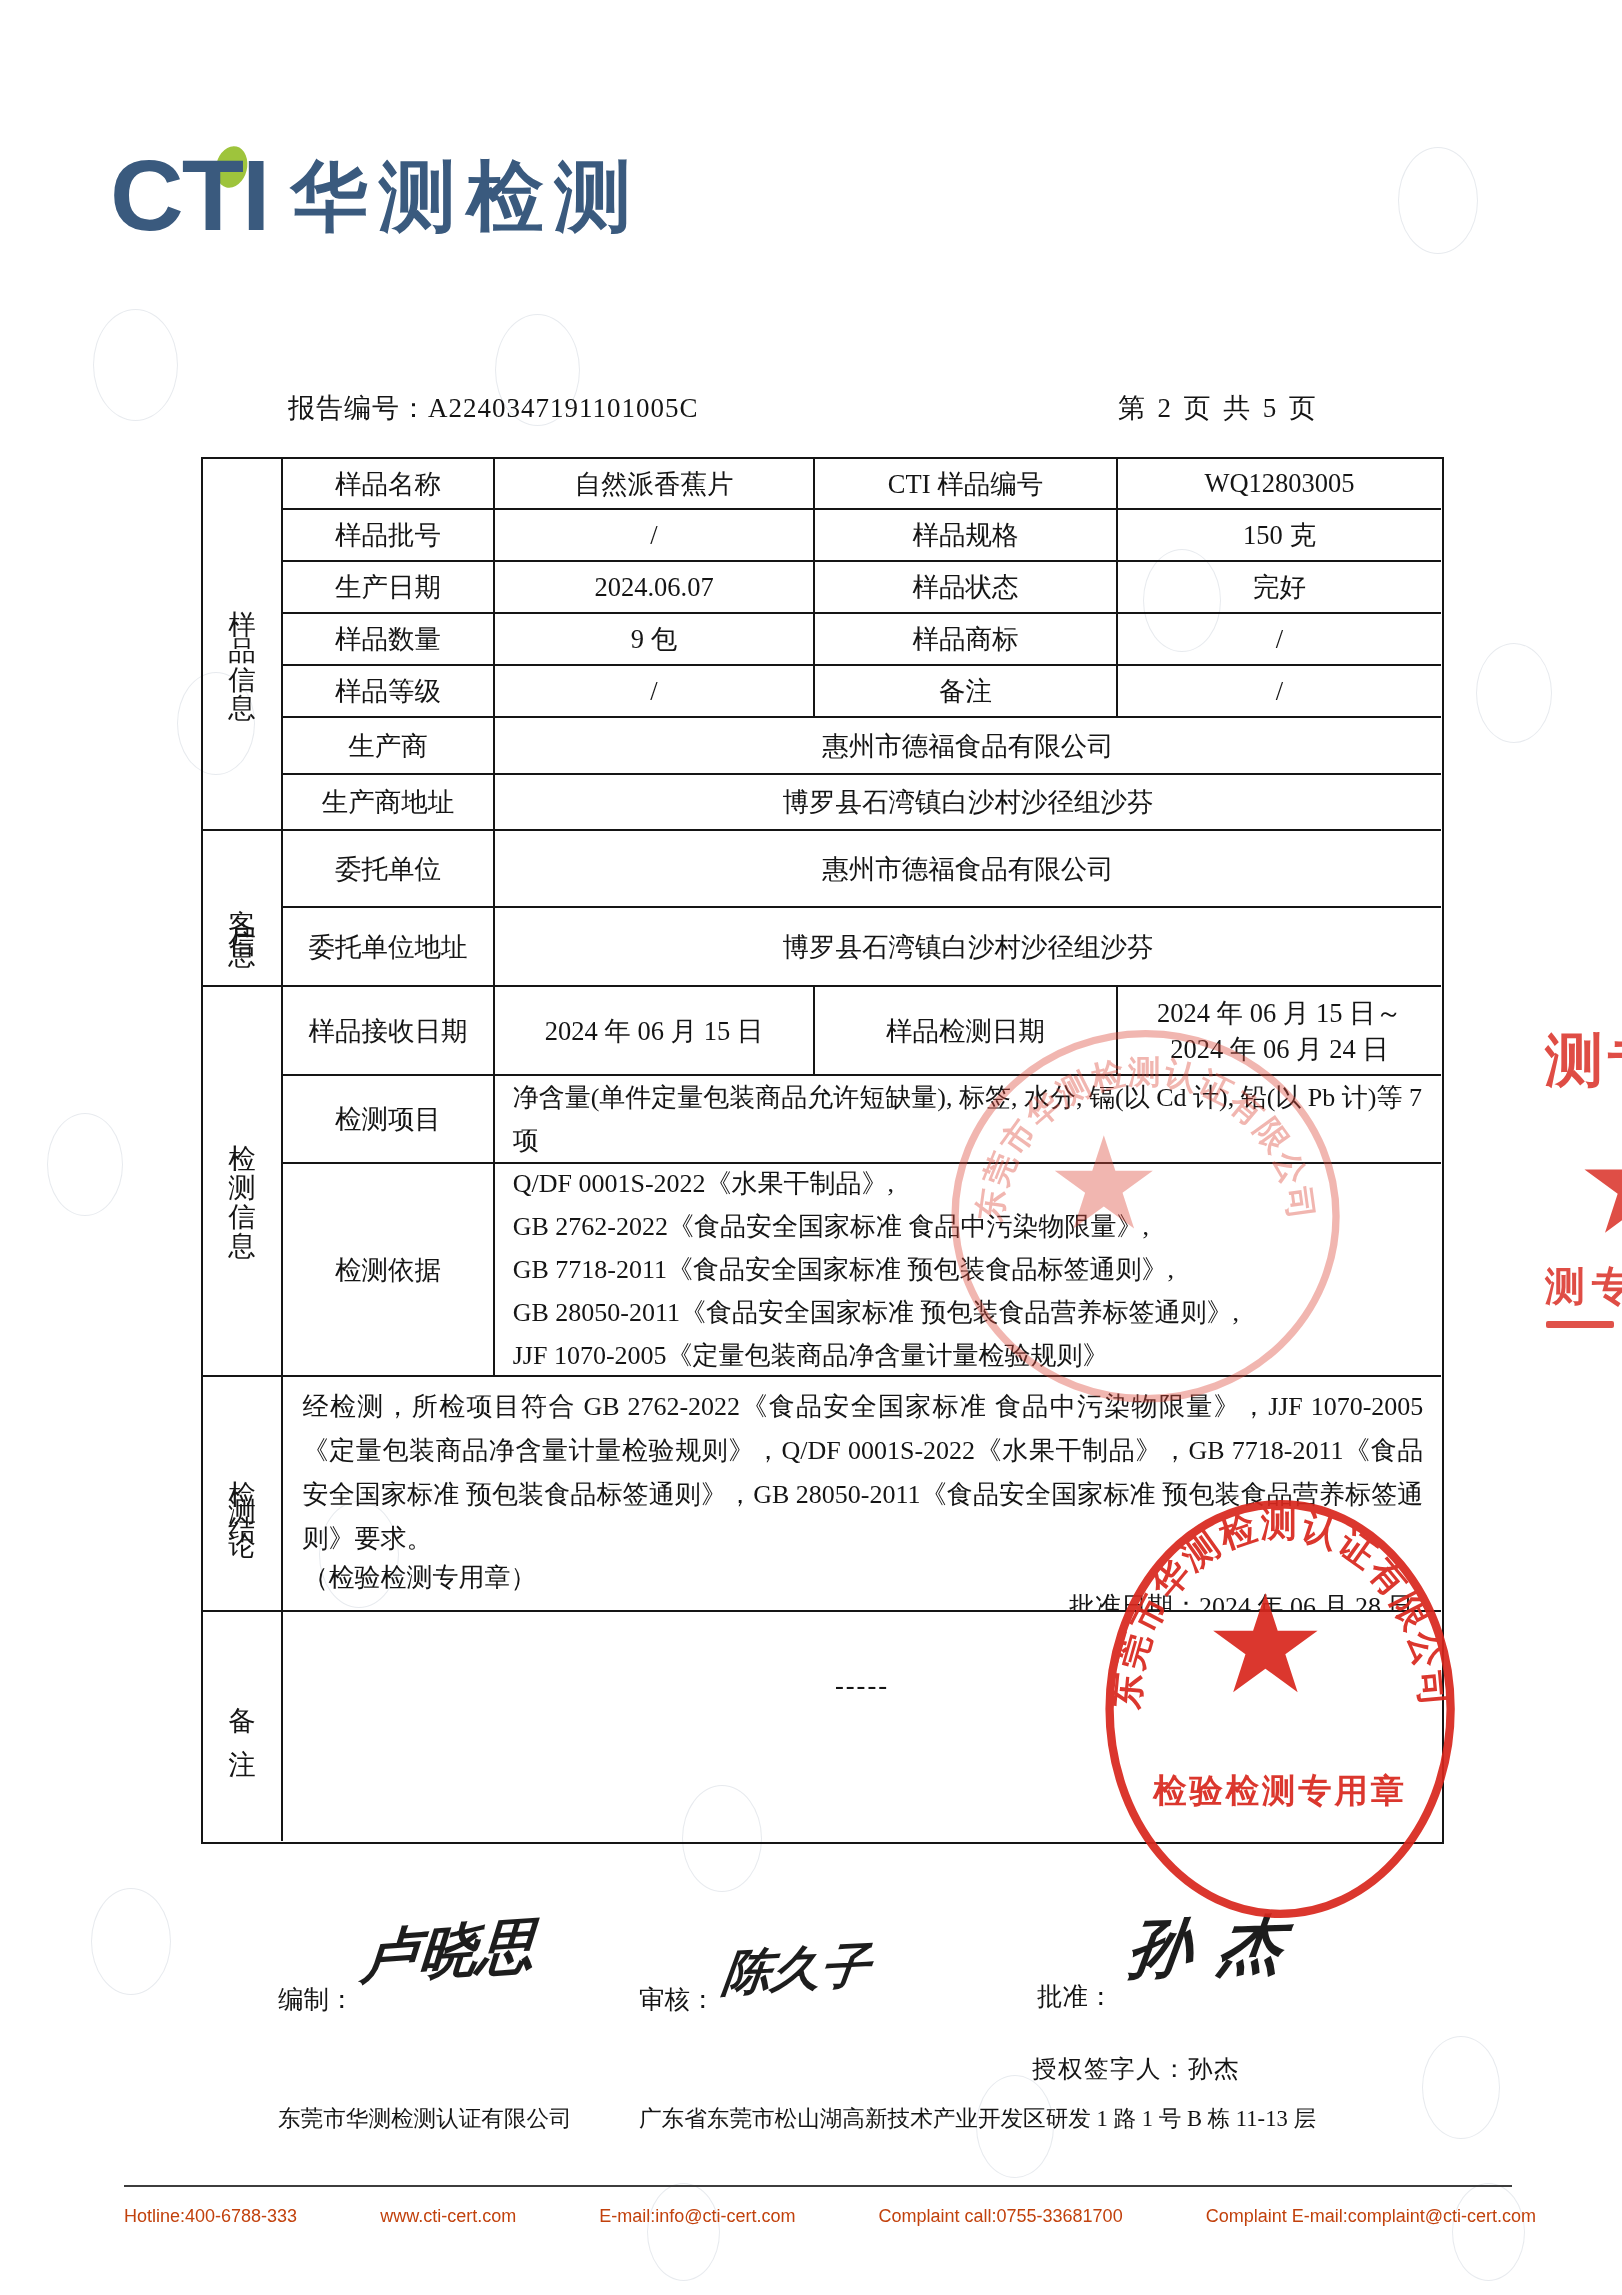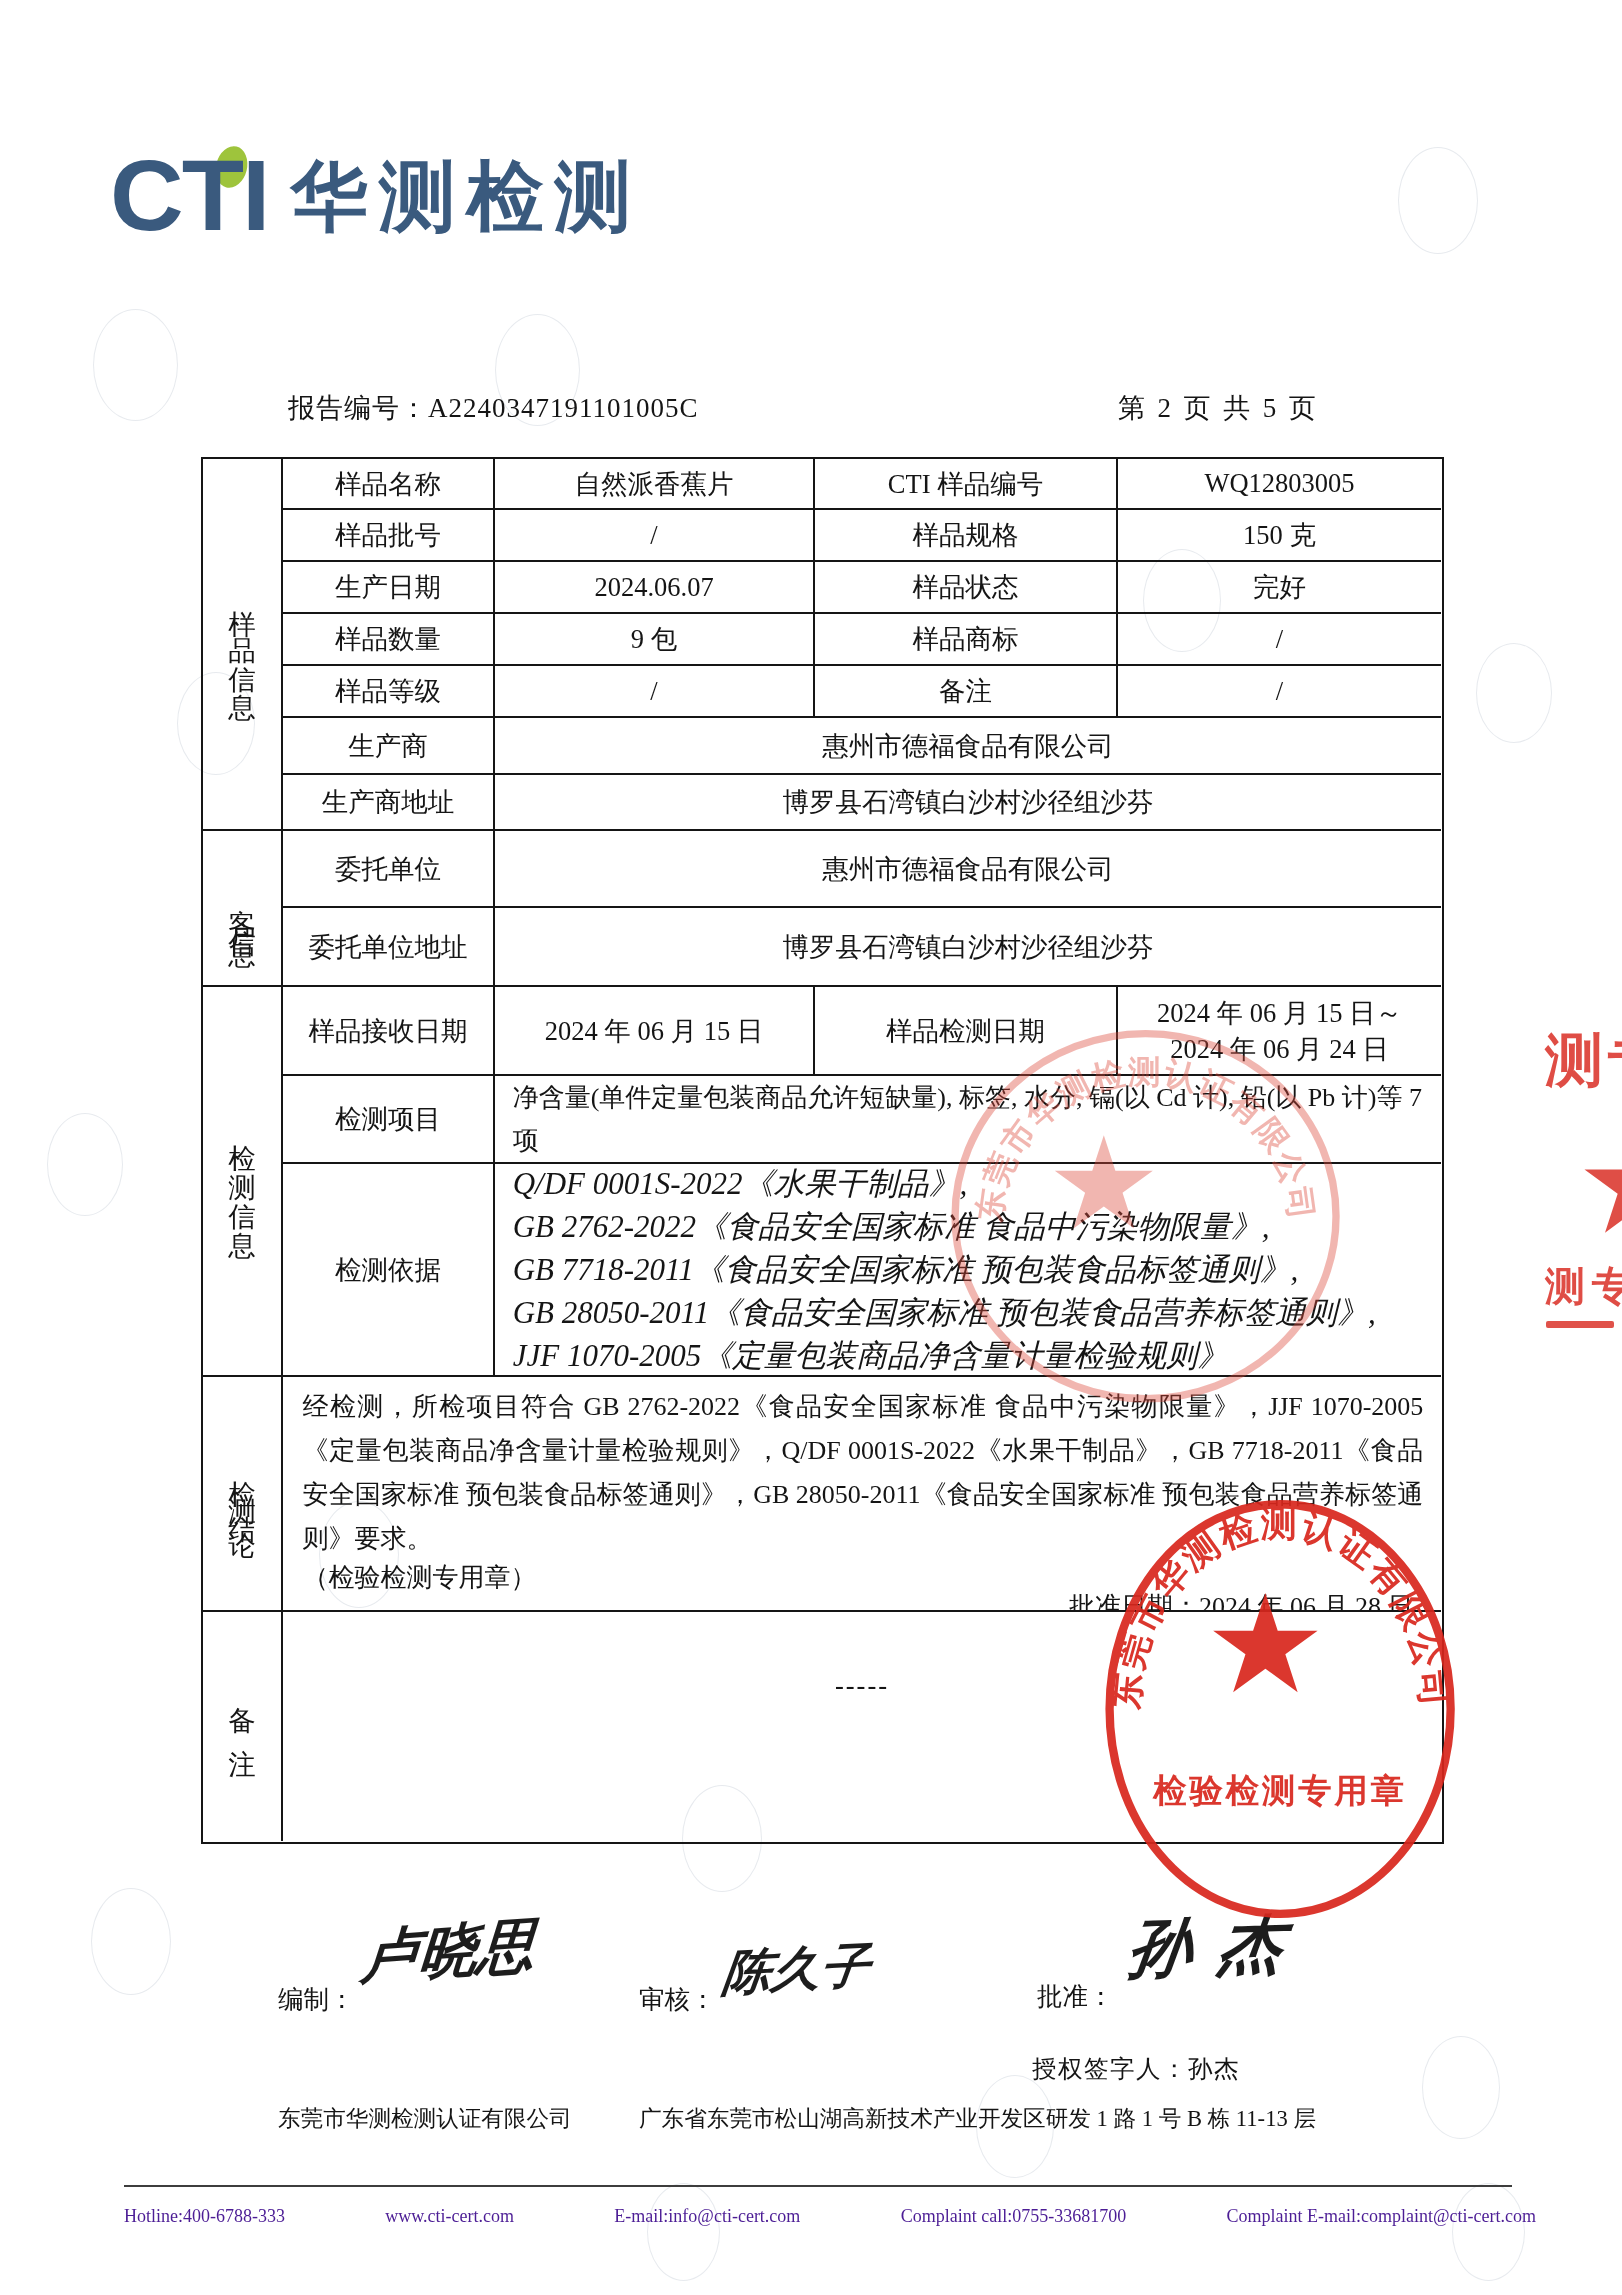--- a/index.html
+++ b/index.html
@@ -35,37 +35,37 @@
   .cat{writing-mode:vertical-lr;text-orientation:upright;font-size:27.5px;}
   .ls-a{letter-spacing:1.0em;}
   .ls-b{letter-spacing:.38em;}
   .ls-c{letter-spacing:1.05em;}
   .ls-d{letter-spacing:.62em;}
   .ls-e{letter-spacing:1.5em;}
   .cell-col{flex-direction:column;justify-content:center;line-height:36px;}
   .left-block{flex-direction:column;align-items:stretch;justify-content:center;
               text-align:left;padding:0 14.7px 0 17.7px;}
   .items-text{line-height:43px;font-size:26px;}
-  .basis-line{line-height:43px;font-size:31px;white-space:nowrap;font-style:italic;}
+  .basis-line{line-height:43px;font-size:26px;white-space:nowrap;}
   .concl{flex-direction:column;align-items:stretch;justify-content:flex-start;
          padding:7.8px 17.7px 0 19.6px;text-align:left;}
   .concl-text{font-size:26px;line-height:44px;text-align:justify;}
   .seal-note{font-size:26px;line-height:29px;text-align:left;padding-right:88px;margin-top:2px;}
   .approve-line{font-size:26px;line-height:29px;text-align:right;padding-right:9.8px;}
   .remark-cell{align-items:flex-start;padding-top:58px;font-size:26.5px;letter-spacing:2px;}
   
   .sig-label{position:absolute;font-size:25.5px;}
   .sig{position:absolute;font-style:italic;font-weight:bold;color:#1d1d1d;white-space:nowrap;}
   .auth{position:absolute;left:1032px;top:2052px;font-size:24.5px;letter-spacing:1.5px;}
   .company-name{position:absolute;left:278px;top:2103px;font-size:22.6px;}
   .company-addr{position:absolute;left:639px;top:2103px;font-size:22.6px;}
   .footer-rule{position:absolute;left:124px;top:2185px;width:1388px;height:2px;background:#3d3d3d;}
   .footer{position:absolute;left:124px;top:2206px;width:1412px;display:flex;
-          justify-content:space-between;font-family:Liberation Serif, serif;
-          font-size:18px;color:#4c1d95;}
+          justify-content:space-between;font-family:Liberation Sans, sans-serif;
+          font-size:18px;color:#c2410c;}
   
   .stamp{position:absolute;pointer-events:none;}
   .edge-stamp{position:absolute;left:1540px;top:1020px;width:82px;height:334px;
               overflow:hidden;pointer-events:none;}
   .edge-frag{position:absolute;color:#d8271d;font-weight:bold;white-space:nowrap;opacity:.82;}
   .edge-bar{position:absolute;left:5.9px;top:301px;width:68px;height:7.4px;background:#d8271d;
             opacity:.8;border-radius:2px;}
 </style>
 </head>
 <body>

